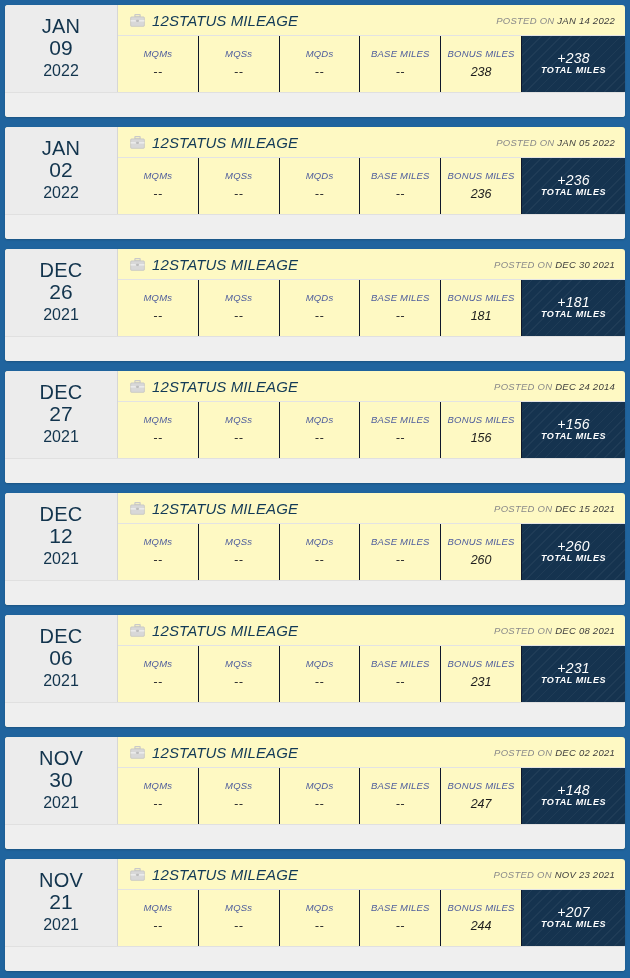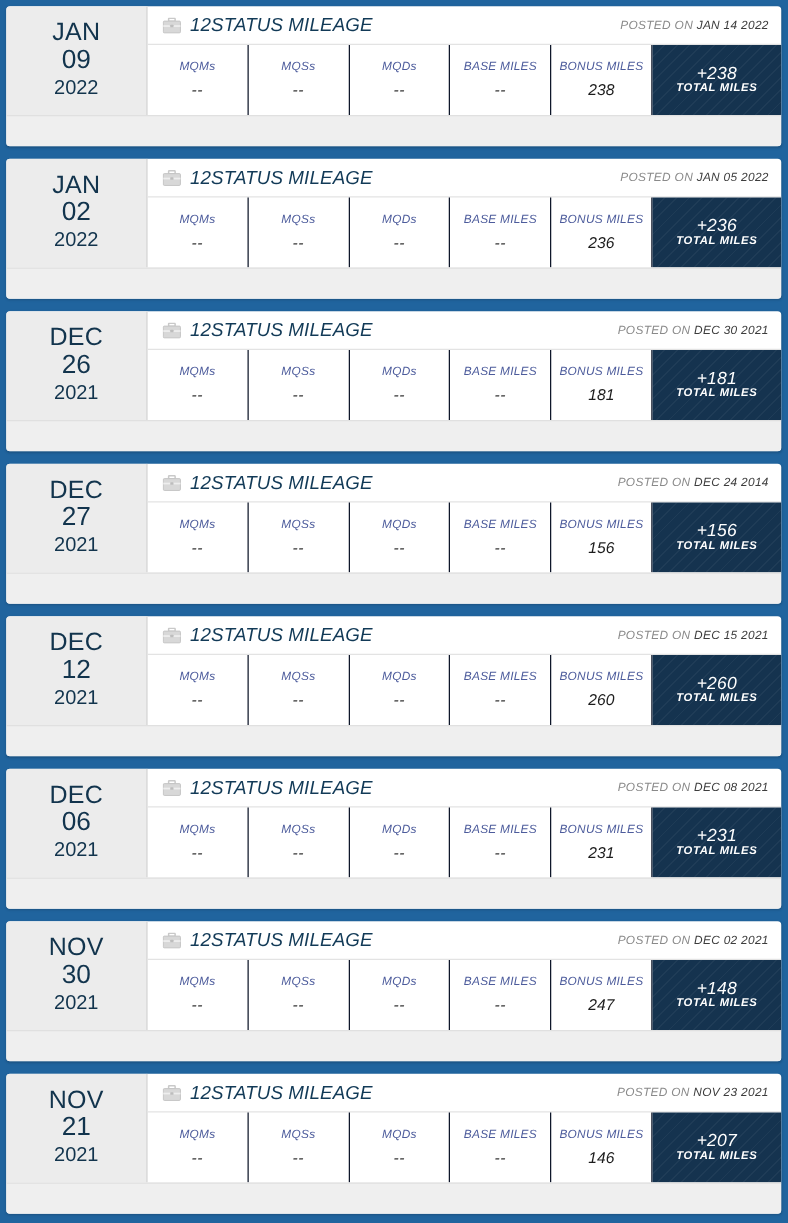--- a/index.html
+++ b/index.html
@@ -16,21 +16,21 @@
     padding: 0 5px;
   }
 
   .activity-list {
     display: flex;
     flex-direction: column;
     padding-top: 5px;
   }
 
   .activity-card {
-    background: #ffffff;
+    background: #fef9c3;
     border-radius: 3px;
     margin-bottom: 10px;
     overflow: hidden;
     display: flex;
     flex-direction: column;
     box-shadow: 0 1px 2px rgba(0,0,0,0.18);
   }
 
   .card-main {
     display: flex;
@@ -726,21 +726,21 @@
             <div class="stat-value empty">--</div>
           </div>
 
           <div class="stat-cell">
             <div class="stat-label">BASE MILES</div>
             <div class="stat-value empty">--</div>
           </div>
 
           <div class="stat-cell">
             <div class="stat-label">BONUS MILES</div>
-            <div class="stat-value">146</div>
+            <div class="stat-value">244</div>
           </div>
 
           <div class="total-box">
             <div class="total-value">+207</div>
             <div class="total-label">TOTAL MILES</div>
           </div>
 
         </div>
       </div>
     </div>

